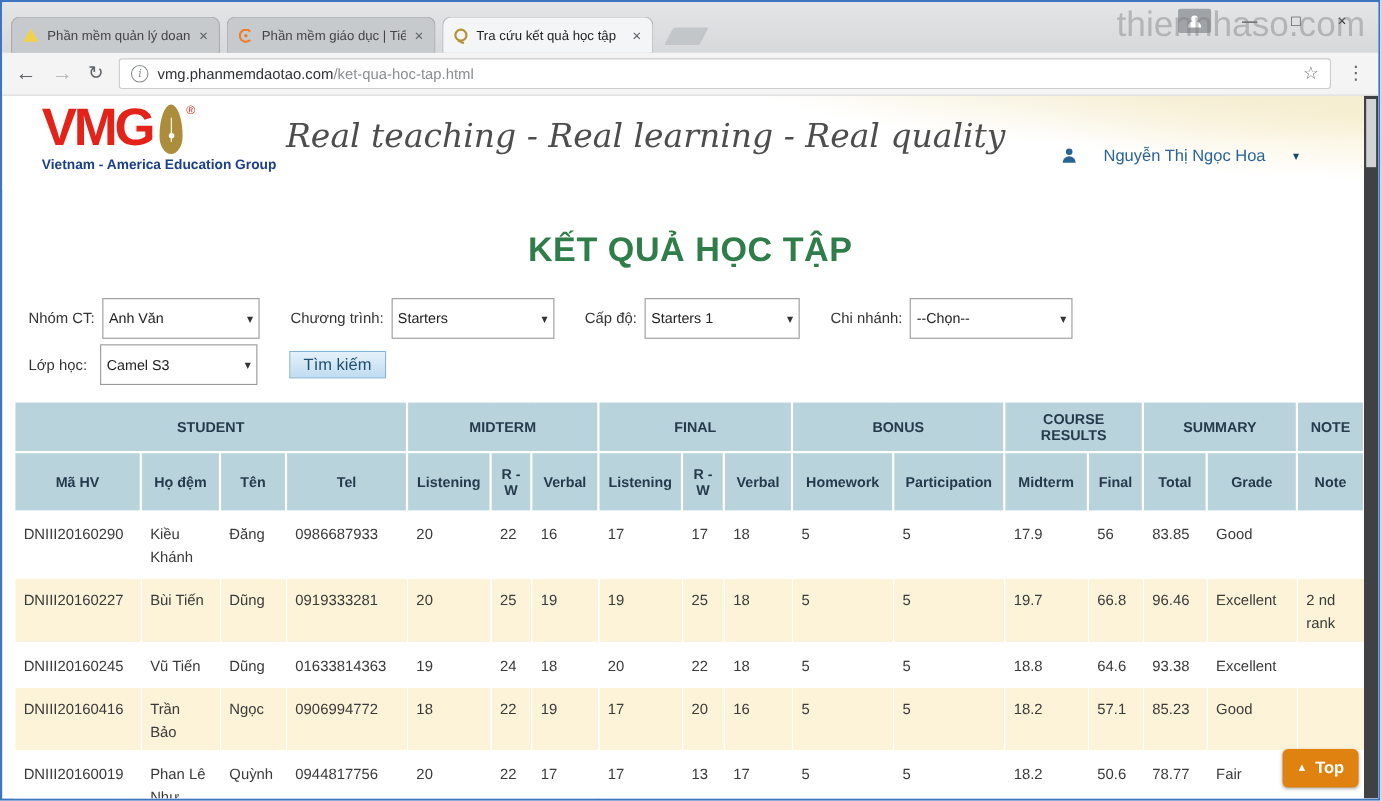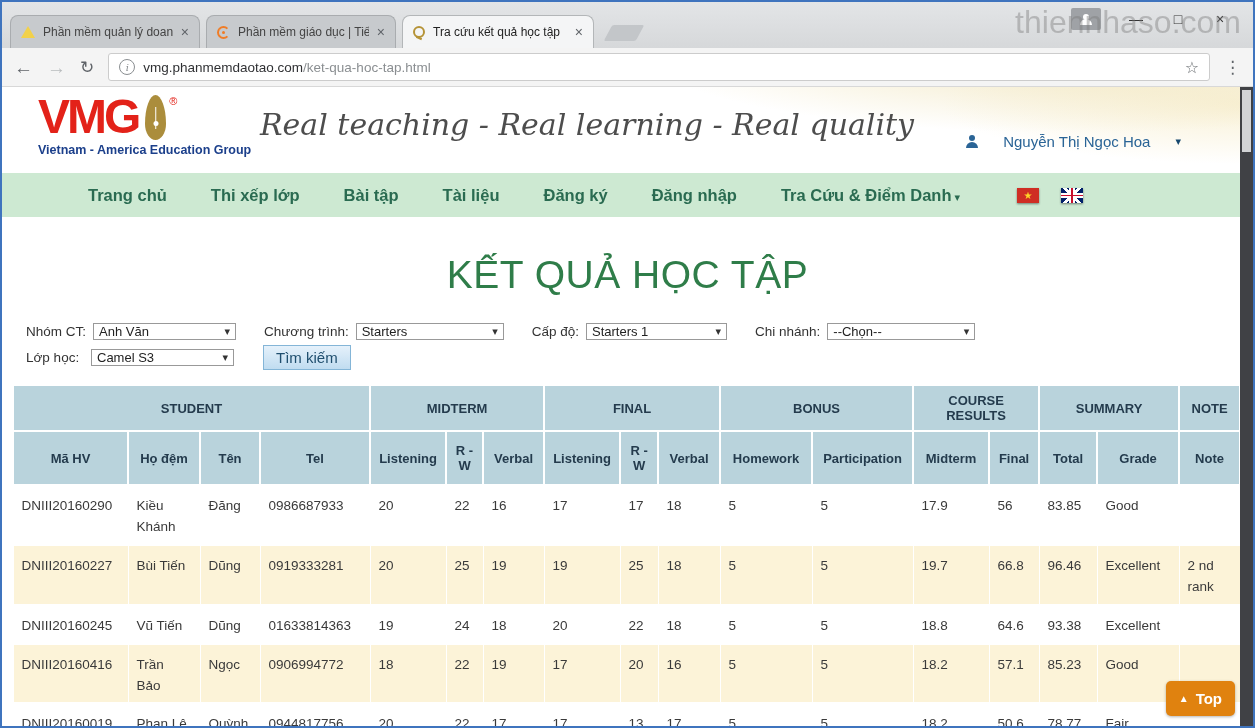--- a/index.html
+++ b/index.html
@@ -87,31 +87,31 @@
   .flag-vn::after { content:'★'; position:absolute; inset:0; display:flex; align-items:center;
                     justify-content:center; color:#ffd429; font-size:10px; }
   .flag-uk { background-color:#012169; background-image:
       linear-gradient(to bottom, transparent 44%, #c8102e 44%, #c8102e 56%, transparent 56%),
       linear-gradient(to right,  transparent 44%, #c8102e 44%, #c8102e 56%, transparent 56%),
       linear-gradient(to bottom, transparent 36%, #fff 36%, #fff 64%, transparent 64%),
       linear-gradient(to right,  transparent 38%, #fff 38%, #fff 62%, transparent 62%),
       linear-gradient(45deg,  transparent 45%, #fff 45%, #fff 55%, transparent 55%),
       linear-gradient(-45deg, transparent 45%, #fff 45%, #fff 55%, transparent 55%); }
 
-  .page-title { text-align:center; color:var(--title-green,#2f7d49); font-size:39px;
-                font-weight:normal; margin-top:36px; letter-spacing:.5px; }
+  .page-title { text-align:center; color:var(--title-green,#2f7d49); font-size:31px;
+                font-weight:bold; margin-top:36px; letter-spacing:.5px; }
 
   .filters { margin:26px 0 0 24px; font-size:13.5px; color:#333; }
   .filters .frow { display:flex; align-items:center; margin-bottom:5px; }
   .f-item { display:flex; align-items:center; margin-right:28px; }
   .f-item label { margin-right:7px; }
   .f-item label.wide { min-width:58px; }
   .sel { position:relative; display:inline-block; }
   .sel select { appearance:none; -webkit-appearance:none; border:1px solid #999; background:#fff;
-                height:17px; font-size:13px; padding:0 20px 0 5px; color:#222;
+                height:37px; font-size:13px; padding:0 20px 0 5px; color:#222;
                 font-family:inherit; border-radius:0; }
   .sel::after { content:'▾'; position:absolute; right:6px; top:50%; transform:translateY(-52%);
                 font-size:11px; color:#333; pointer-events:none; }
   .w143 select { width:143px; } .w148 select { width:148px; } .w141 select { width:141px; }
   .search-btn { background:linear-gradient(#e5f1fb,#c0dcf0); border:1px solid #84b5d7;
                 color:#1f4e6e; font-size:15px; height:25px; padding:0 12px;
                 font-family:inherit; margin-left:1px; }
 
   table.results { margin:14px 10px 0; border-collapse:collapse; table-layout:fixed;
                   width:1227px; font-size:13.5px; color:#3a3a3a; }
@@ -208,33 +208,20 @@
         <div class="logo-sub">Vietnam - America Education Group</div>
       </div>
       <div class="slogan">Real teaching - Real learning - Real quality</div>
       <div class="user-box">
         <span class="person-icon"></span>
         <span>Nguyễn Thị Ngọc Hoa</span>
         <span class="user-caret">▾</span>
       </div>
     </div>
 
-    <div class="nav">
-      <span class="nav-item">Trang chủ</span>
-      <span class="nav-item">Thi xếp lớp</span>
-      <span class="nav-item">Bài tập</span>
-      <span class="nav-item">Tài liệu</span>
-      <span class="nav-item">Đăng ký</span>
-      <span class="nav-item">Đăng nhập</span>
-      <span class="nav-item"><span>Tra Cứu &amp; Điểm Danh</span><span class="nav-caret">▾</span></span>
-      <span class="flags">
-        <span class="flag flag-vn"></span>
-        <span class="flag flag-uk"></span>
-      </span>
-    </div>
 
     <div class="page-title">KẾT QUẢ HỌC TẬP</div>
 
     <div class="filters">
       <div class="frow">
         <span class="f-item">
           <label class="wide">Nhóm CT:</label>
           <span class="sel w143"><select><option>Anh Văn</option></select></span>
         </span>
         <span class="f-item">

